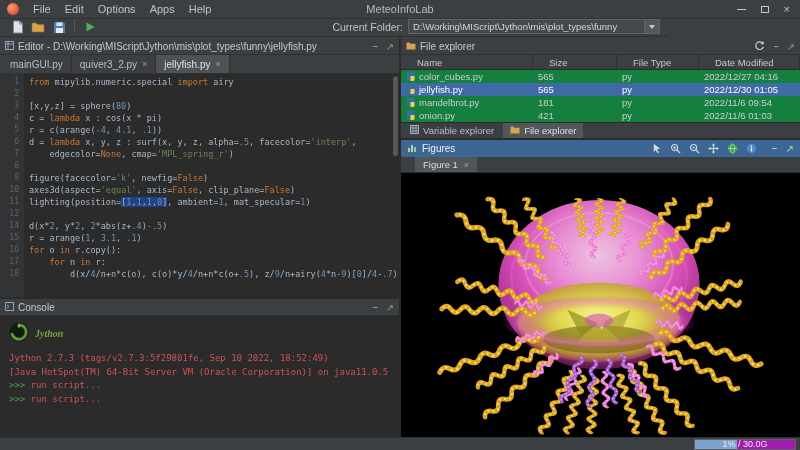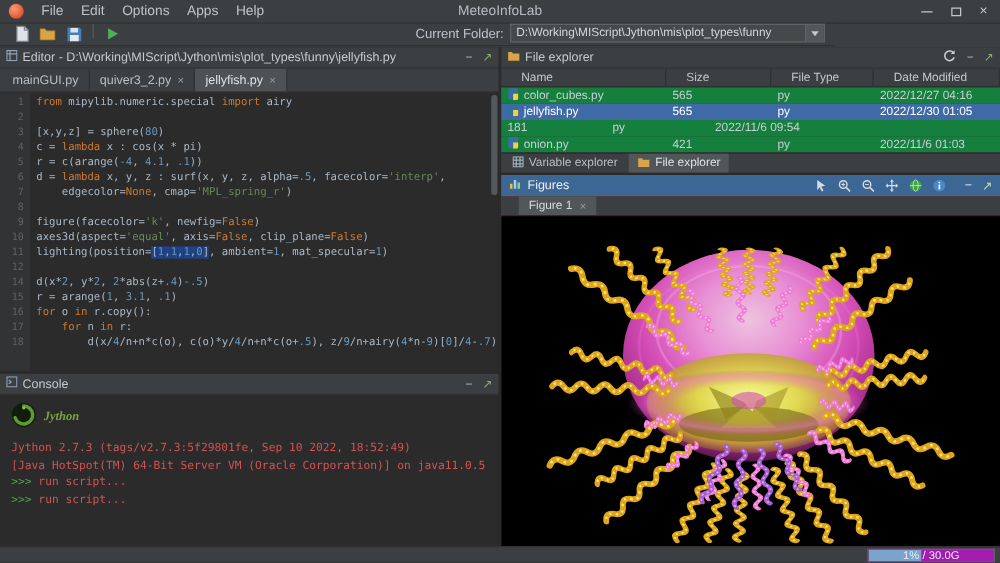--- a/index.html
+++ b/index.html
@@ -335,20 +335,27 @@
                   <rect x="0.5" y="0.5" width="8" height="9" rx="1.5" fill="#356f9f"></rect>
                   <path d="M4.5 5h4v3.5a1.5 1.5 0 0 1-1.5 1.5h-2.5z" fill="#f7cf3e"></path>
                 </svg></span>
               <span>jellyfish.py</span>
             </span>
             <span class="fc c-size">565</span>
             <span class="fc c-type">py</span>
             <span class="fc c-date">2022/12/30 01:05</span>
           </div>
           <div class="frow">
+            <span class="fc c-name">
+              <span class="py-icon"><svg width="9" height="10" viewBox="0 0 9 10">
+                  <rect x="0.5" y="0.5" width="8" height="9" rx="1.5" fill="#356f9f"></rect>
+                  <path d="M4.5 5h4v3.5a1.5 1.5 0 0 1-1.5 1.5h-2.5z" fill="#f7cf3e"></path>
+                </svg></span>
+              <span>mandelbrot.py</span>
+            </span>
             <span class="fc c-size">181</span>
             <span class="fc c-type">py</span>
             <span class="fc c-date">2022/11/6 09:54</span>
           </div>
           <div class="frow">
             <span class="fc c-name">
               <span class="py-icon"><svg width="9" height="10" viewBox="0 0 9 10">
                   <rect x="0.5" y="0.5" width="8" height="9" rx="1.5" fill="#356f9f"></rect>
                   <path d="M4.5 5h4v3.5a1.5 1.5 0 0 1-1.5 1.5h-2.5z" fill="#f7cf3e"></path>
                 </svg></span>

